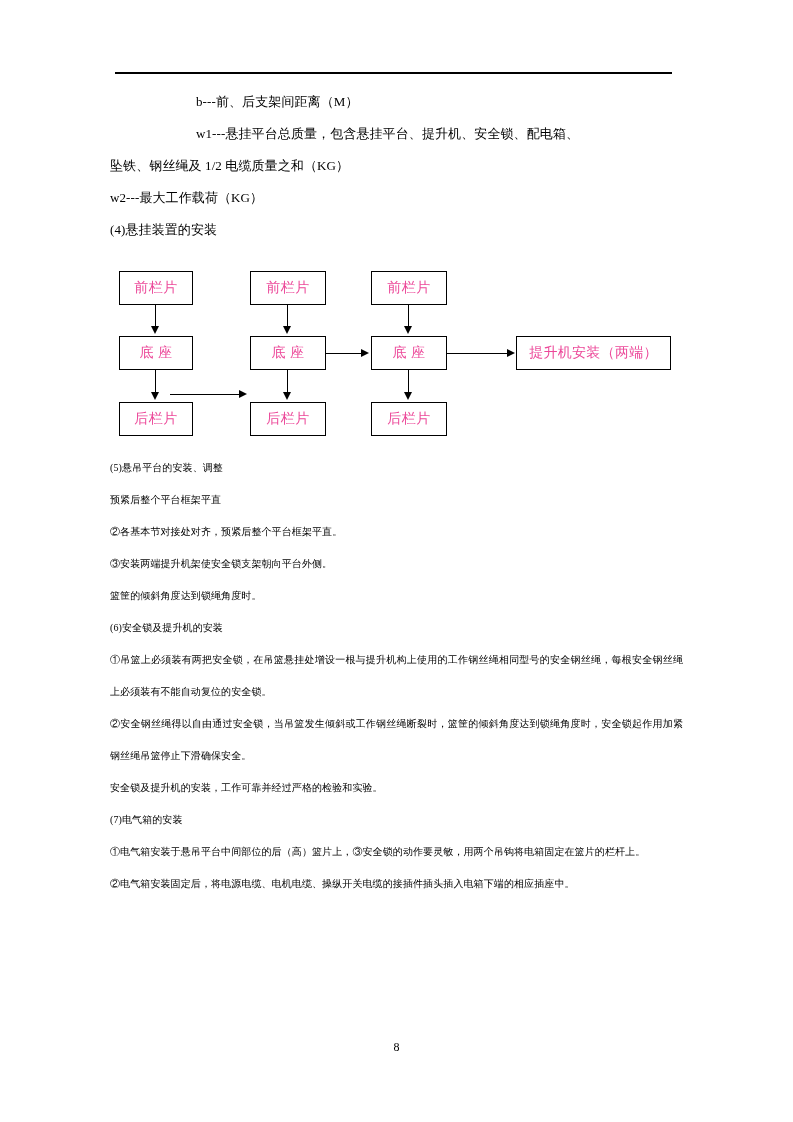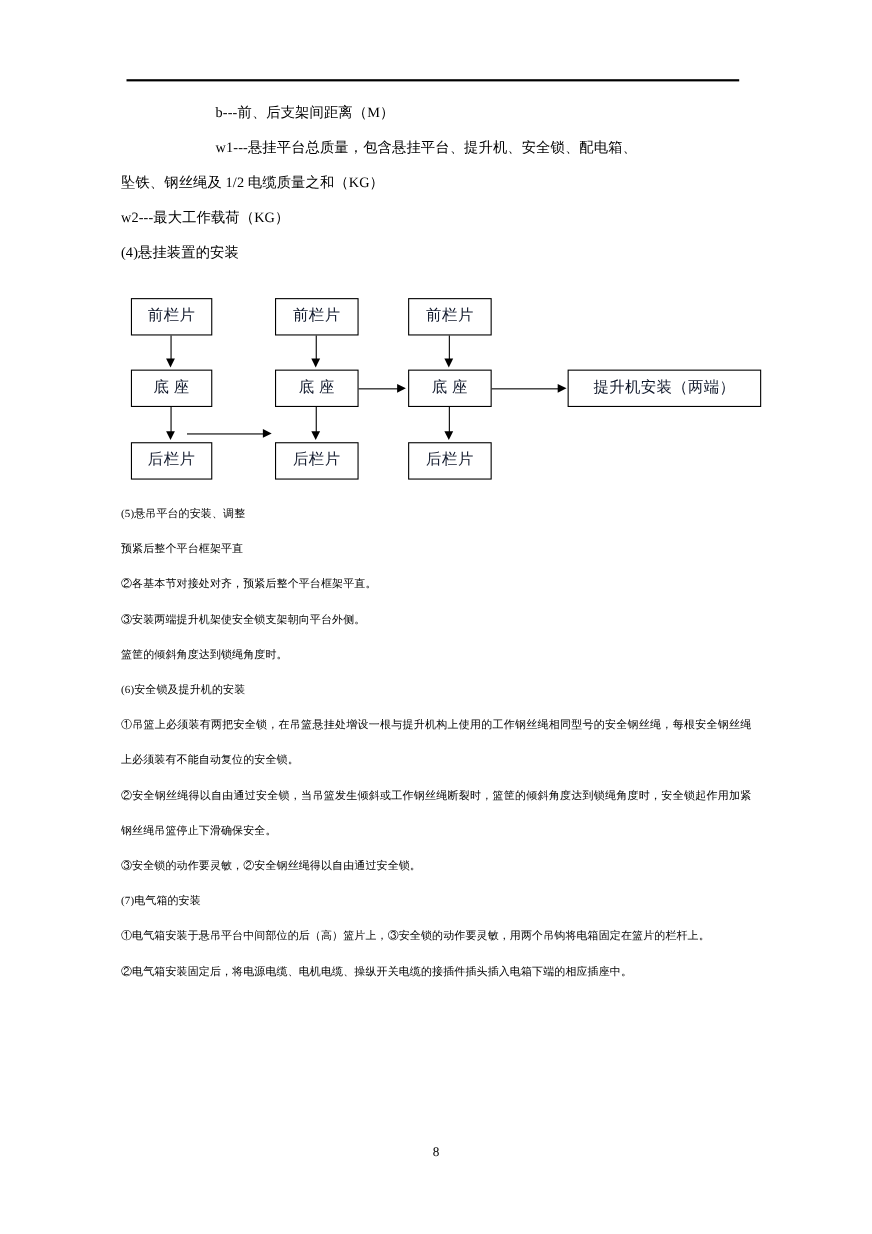--- a/index.html
+++ b/index.html
@@ -68,21 +68,21 @@
     position: absolute;
     box-sizing: border-box;
     border: 1.4px solid #000;
     background: #fff;
     display: flex;
     align-items: center;
     justify-content: center;
     font-size: 14px;
     line-height: 1;
     letter-spacing: 0.5px;
-    color: #0f172a;
+    color: #ec4899;
     font-family: Liberation Serif, serif;
   }
   .fc-box.wide { letter-spacing: 0.3px; }
   .fc-vline {
     position: absolute;
     width: 0;
     border-left: 1.3px solid #000;
   }
   .fc-hline {
     position: absolute;
@@ -146,21 +146,21 @@
     <div class="fc-box" style="left:9px;  top:140px; width:74px;  height:34px;">后栏片</div>
 
     <div class="fc-box" style="left:140px; top:9px;   width:76px; height:34px;">前栏片</div>
     <div class="fc-box" style="left:140px; top:74px;  width:76px; height:34px;">底 座</div>
     <div class="fc-box" style="left:140px; top:140px; width:76px; height:34px;">后栏片</div>
 
     <div class="fc-box" style="left:261px; top:9px;   width:76px; height:34px;">前栏片</div>
     <div class="fc-box" style="left:261px; top:74px;  width:76px; height:34px;">底 座</div>
     <div class="fc-box" style="left:261px; top:140px; width:76px; height:34px;">后栏片</div>
 
-    <div class="fc-box wide" style="left:406px; top:74px; width:176px; height:34px;">提升机安装（两端）</div>
+    <div class="fc-box wide" style="left:406px; top:74px; width:155px; height:34px;">提升机安装（两端）</div>
 
     <div class="fc-vline" style="left:45px;  top:43px;  height:23px;"></div>
     <div class="fc-arrow-down" style="left:41px; top:64px;"></div>
 
     <div class="fc-vline" style="left:177px; top:43px;  height:23px;"></div>
     <div class="fc-arrow-down" style="left:173px; top:64px;"></div>
 
     <div class="fc-vline" style="left:298px; top:43px;  height:23px;"></div>
     <div class="fc-arrow-down" style="left:294px; top:64px;"></div>
 
@@ -186,21 +186,21 @@
 
   <div class="content-lower">
     <div class="para">(5)悬吊平台的安装、调整</div>
     <div class="para">预紧后整个平台框架平直</div>
     <div class="para">②各基本节对接处对齐，预紧后整个平台框架平直。</div>
     <div class="para">③安装两端提升机架使安全锁支架朝向平台外侧。</div>
     <div class="para">篮筐的倾斜角度达到锁绳角度时。</div>
     <div class="para">(6)安全锁及提升机的安装</div>
     <div class="para">①吊篮上必须装有两把安全锁，在吊篮悬挂处增设一根与提升机构上使用的工作钢丝绳相同型号的安全钢丝绳，每根安全钢丝绳上必须装有不能自动复位的安全锁。</div>
     <div class="para">②安全钢丝绳得以自由通过安全锁，当吊篮发生倾斜或工作钢丝绳断裂时，篮筐的倾斜角度达到锁绳角度时，安全锁起作用加紧钢丝绳吊篮停止下滑确保安全。</div>
-    <div class="para">③安全锁的动作要灵敏，②安全钢丝绳得以自由通过安全锁。</div>
+    <div class="para">安全锁及提升机的安装，工作可靠并经过严格的检验和实验。</div>
     <div class="para">(7)电气箱的安装</div>
     <div class="para">①电气箱安装于悬吊平台中间部位的后（高）篮片上，③安全锁的动作要灵敏，用两个吊钩将电箱固定在篮片的栏杆上。</div>
     <div class="para">②电气箱安装固定后，将电源电缆、电机电缆、操纵开关电缆的接插件插头插入电箱下端的相应插座中。</div>
   </div>
 
   <div class="footer">8</div>
 
 </div>
 
 </body></html>

